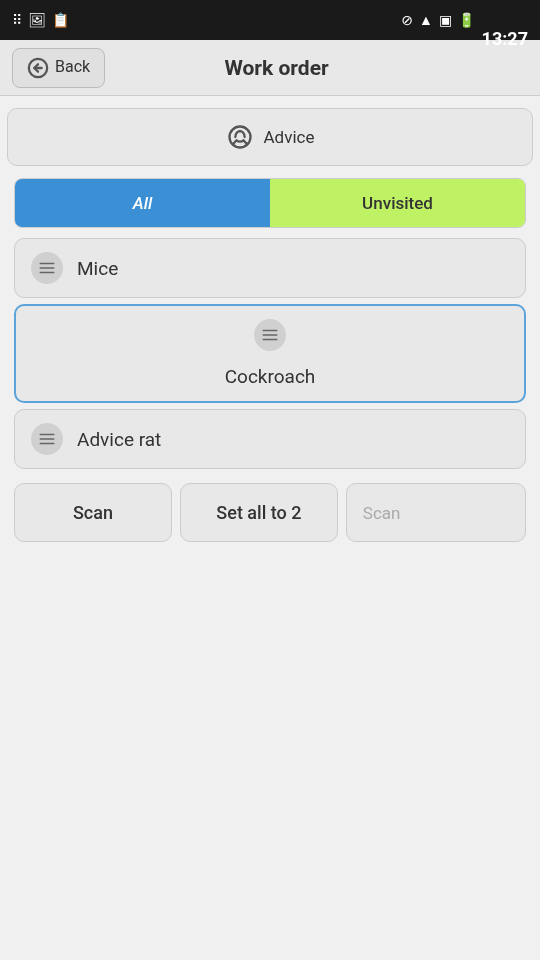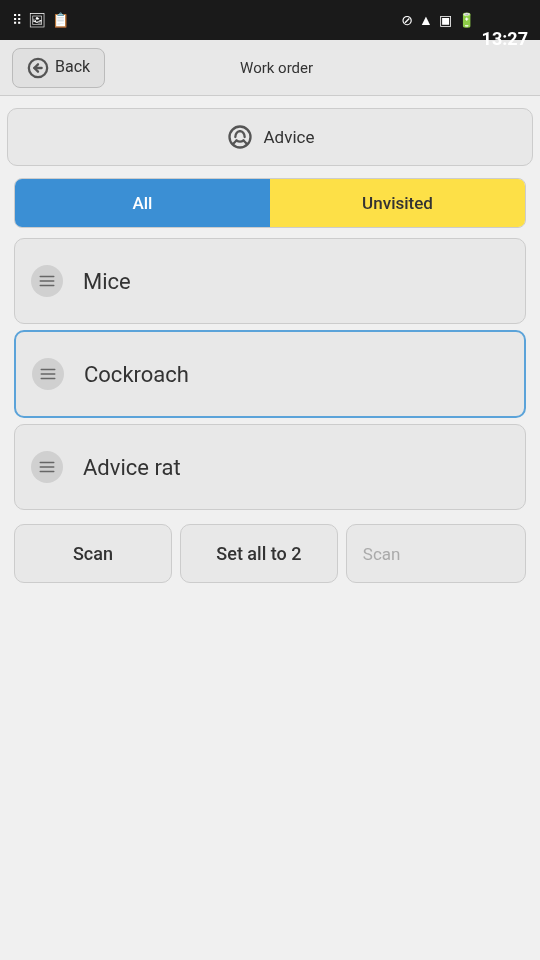--- a/index.html
+++ b/index.html
@@ -77,22 +77,22 @@
       font-size: 16px;
       color: #333;
     }
 
     .back-icon {
       width: 22px;
       height: 22px;
     }
 
     .nav-title {
-      font-size: 15px;
-      font-weight: 400;
+      font-size: 21px;
+      font-weight: 700;
       color: #333;
       flex: 1;
       text-align: center;
     }
 
     
     .action-row {
       display: flex;
       gap: 8px;
       padding: 12px 7px;
@@ -130,53 +130,55 @@
       border: 1px solid #ccc;
     }
 
     .tab-item {
       flex: 1;
       padding: 14px 0;
       text-align: center;
       font-size: 17px;
       font-weight: 500;
       cursor: pointer;
-      background: #fde047;
+      background: #bef264;
       color: #333;
     }
 
     .tab-item.active {
       background: #3b8fd4;
       color: white;
+      font-style: italic;
     }
 
     
     .list-container {
       margin: 0 14px;
       display: flex;
       flex-direction: column;
       gap: 6px;
     }
 
     .list-item {
       display: flex;
       align-items: center;
-      gap: 20px;
+      gap: 14px;
       background: #e8e8e8;
       border: 1px solid #ccc;
       border-radius: 10px;
-      padding: 26px 16px;
-      cursor: pointer;
-      font-size: 22px;
+      padding: 13px 16px;
+      cursor: pointer;
+      font-size: 19px;
       color: #333;
     }
 
     .list-item.selected {
       border: 2px solid #5ba3d9;
       background: #e8e8e8;
+      flex-direction: column;
     }
 
     .list-icon {
       width: 32px;
       height: 32px;
       background: #d0d0d0;
       border-radius: 50%;
       display: flex;
       align-items: center;
       justify-content: center;

